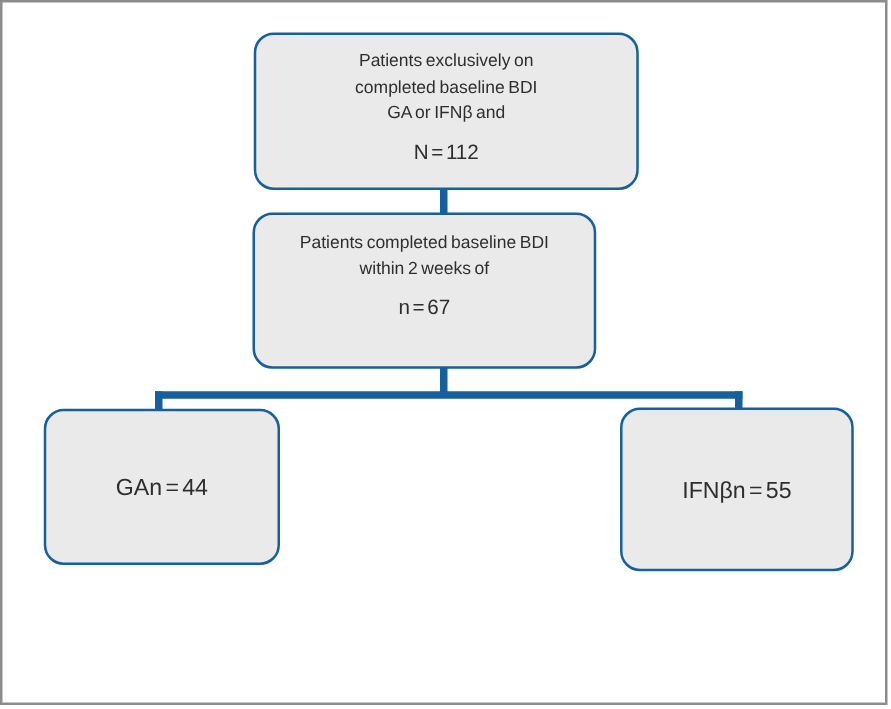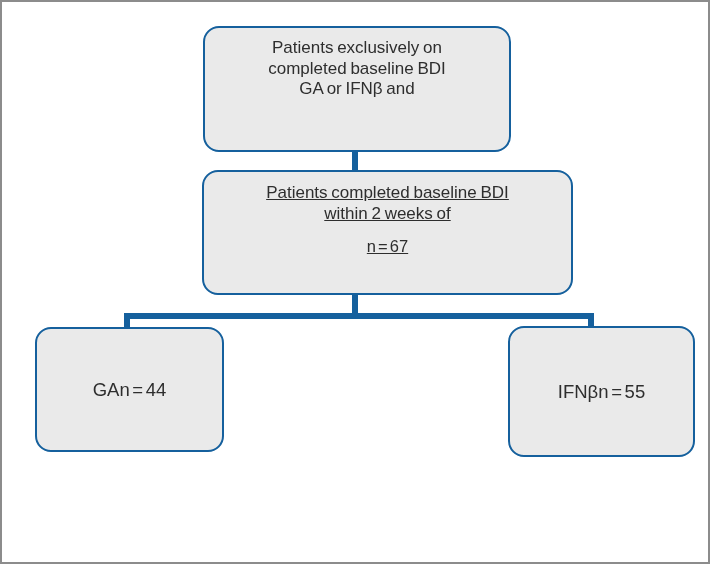--- a/index.html
+++ b/index.html
@@ -28,26 +28,26 @@
   .flowbox {
     position: absolute;
     box-sizing: border-box;
     background: #eaeaea;
     border: 2.5px solid #15609d;
     border-radius: 16px;
     color: #2e2e2e;
     text-align: center;
   }
   #box-top    { left: 203px; top: 26px;  width: 308px; height: 126px; padding-top: 10px; }
-  #box-middle { left: 202px; top: 170px; width: 371px; height: 125px; padding-top: 11px; text-decoration: underline; }
+  #box-middle { left: 202px; top: 170px; width: 275px; height: 125px; padding-top: 11px; }
   #box-ga     { left: 35px;  top: 327px; width: 189px; height: 125px; }
-  #box-ifnb   { left: 508px; top: 326px; width: 187px; height: 131px; }
+  #box-ifnb   { left: 496px; top: 326px; width: 187px; height: 131px; }
 
   .box-line {
-    font-size: 17px;
+    font-size: 14px;
     line-height: 20.5px;
     word-spacing: -1px;
   }
   .box-count {
     font-size: 16.5px;
     margin-top: 13px;
     word-spacing: -2.5px;
   }
   .leaf-box {
     display: flex;
@@ -79,20 +79,21 @@
   <div class="connector" id="stem-top-middle"></div>
   <div class="connector" id="stem-middle-down"></div>
   <div class="connector" id="branch-line"></div>
   <div class="connector" id="drop-left"></div>
   <div class="connector" id="drop-right"></div>
 
   <div class="flowbox" id="box-top">
     <div class="box-line">Patients exclusively on</div>
     <div class="box-line">completed baseline BDI</div>
     <div class="box-line">GA or IFNβ and</div>
+    <div class="box-count">N = 112</div>
   </div>
 
   <div class="flowbox" id="box-middle">
     <div class="box-line">Patients completed baseline BDI</div>
     <div class="box-line">within 2 weeks of</div>
     <div class="box-count">n = 67</div>
   </div>
 
   <div class="flowbox leaf-box" id="box-ga">
     <div class="leaf-label">GA</div>

